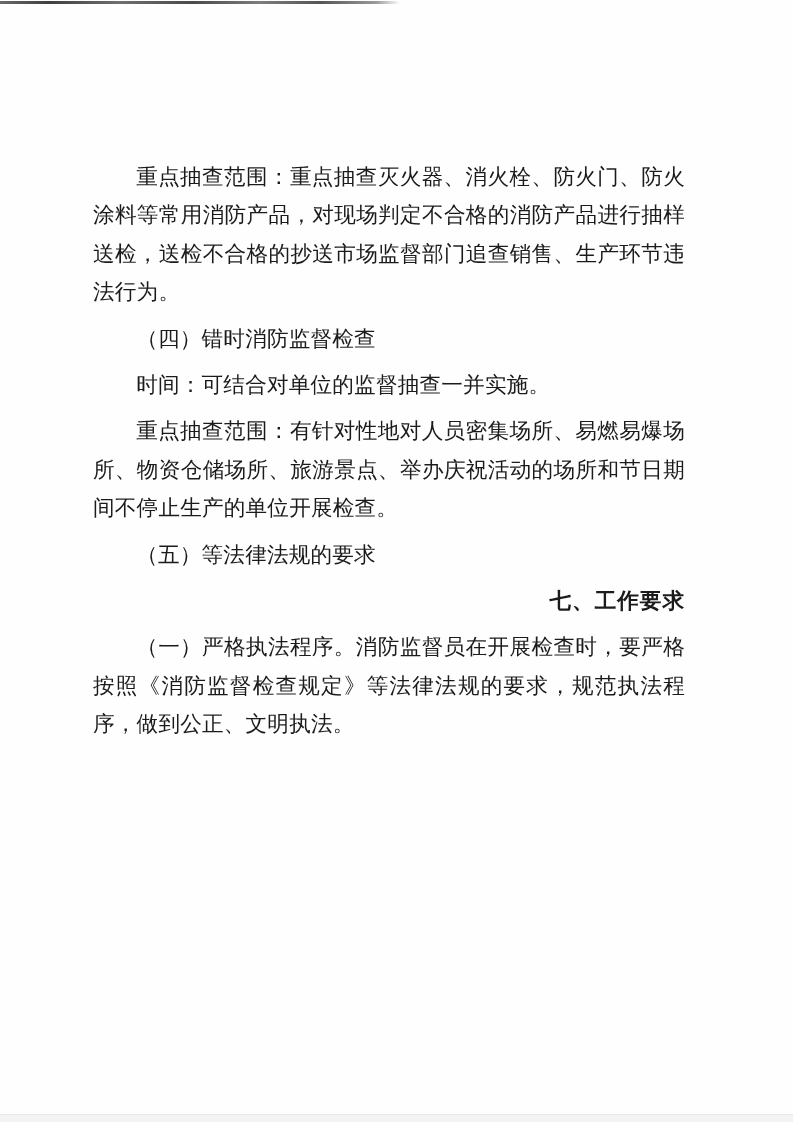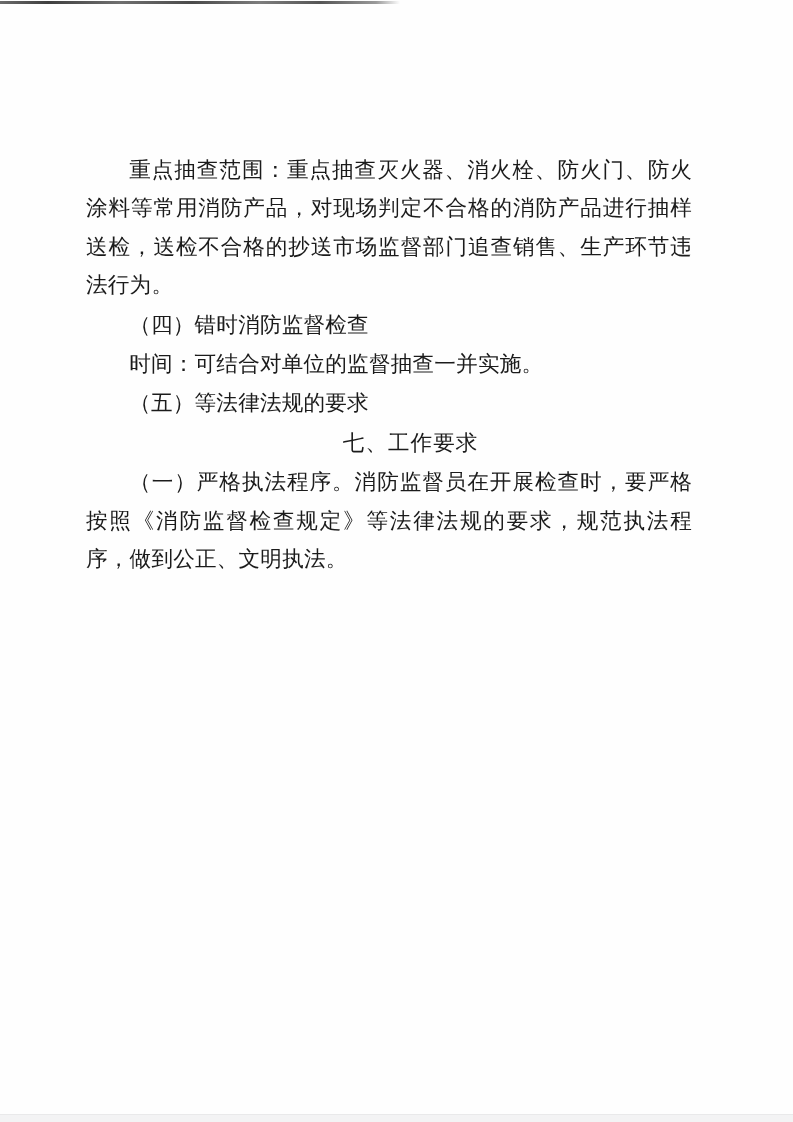--- a/index.html
+++ b/index.html
@@ -39,38 +39,39 @@
     left: 85px;
     top: 150px;
     width: 608px;
     font-size: 21.6px;
     line-height: 38.4px;
     color: #1b1b1b;
     text-align: justify;
     text-justify: inter-character;
   }
   .para {
-    margin: 1px;
+    margin: 8px;
     text-indent: 2em;
     letter-spacing: 0.2px;
   }
   .para.heading {
     font-family: "Liberation Sans", "DejaVu Sans", sans-serif;
-    font-weight: normal;
-    text-align: center;
+    font-weight: bold;
+    text-align: right;
     letter-spacing: 1px;
   }
 </style>
 </head>
 <body>
 
 <div class="page">
   <div class="scan-top-line"></div>
   <div class="doc-body">
       <p class="para">重点抽查范围：重点抽查灭火器、消火栓、防火门、防火涂料等常用消防产品，对现场判定不合格的消防产品进行抽样送检，送检不合格的抄送市场监督部门追查销售、生产环节违法行为。</p>
       <p class="para">（四）错时消防监督检查</p>
       <p class="para">时间：可结合对单位的监督抽查一并实施。</p>
+      <p class="para">重点抽查范围：有针对性地对人员密集场所、易燃易爆场所、物资仓储场所、旅游景点、举办庆祝活动的场所和节日期间不停止生产的单位开展检查。</p>
       <p class="para">（五）等法律法规的要求</p>
       <p class="para heading">七、工作要求</p>
       <p class="para">（一）严格执法程序。消防监督员在开展检查时，要严格按照《消防监督检查规定》等法律法规的要求，规范执法程序，做到公正、文明执法。</p>
     </div>
   <div class="scan-bottom-strip"></div>
 </div>
 
 </body></html>

